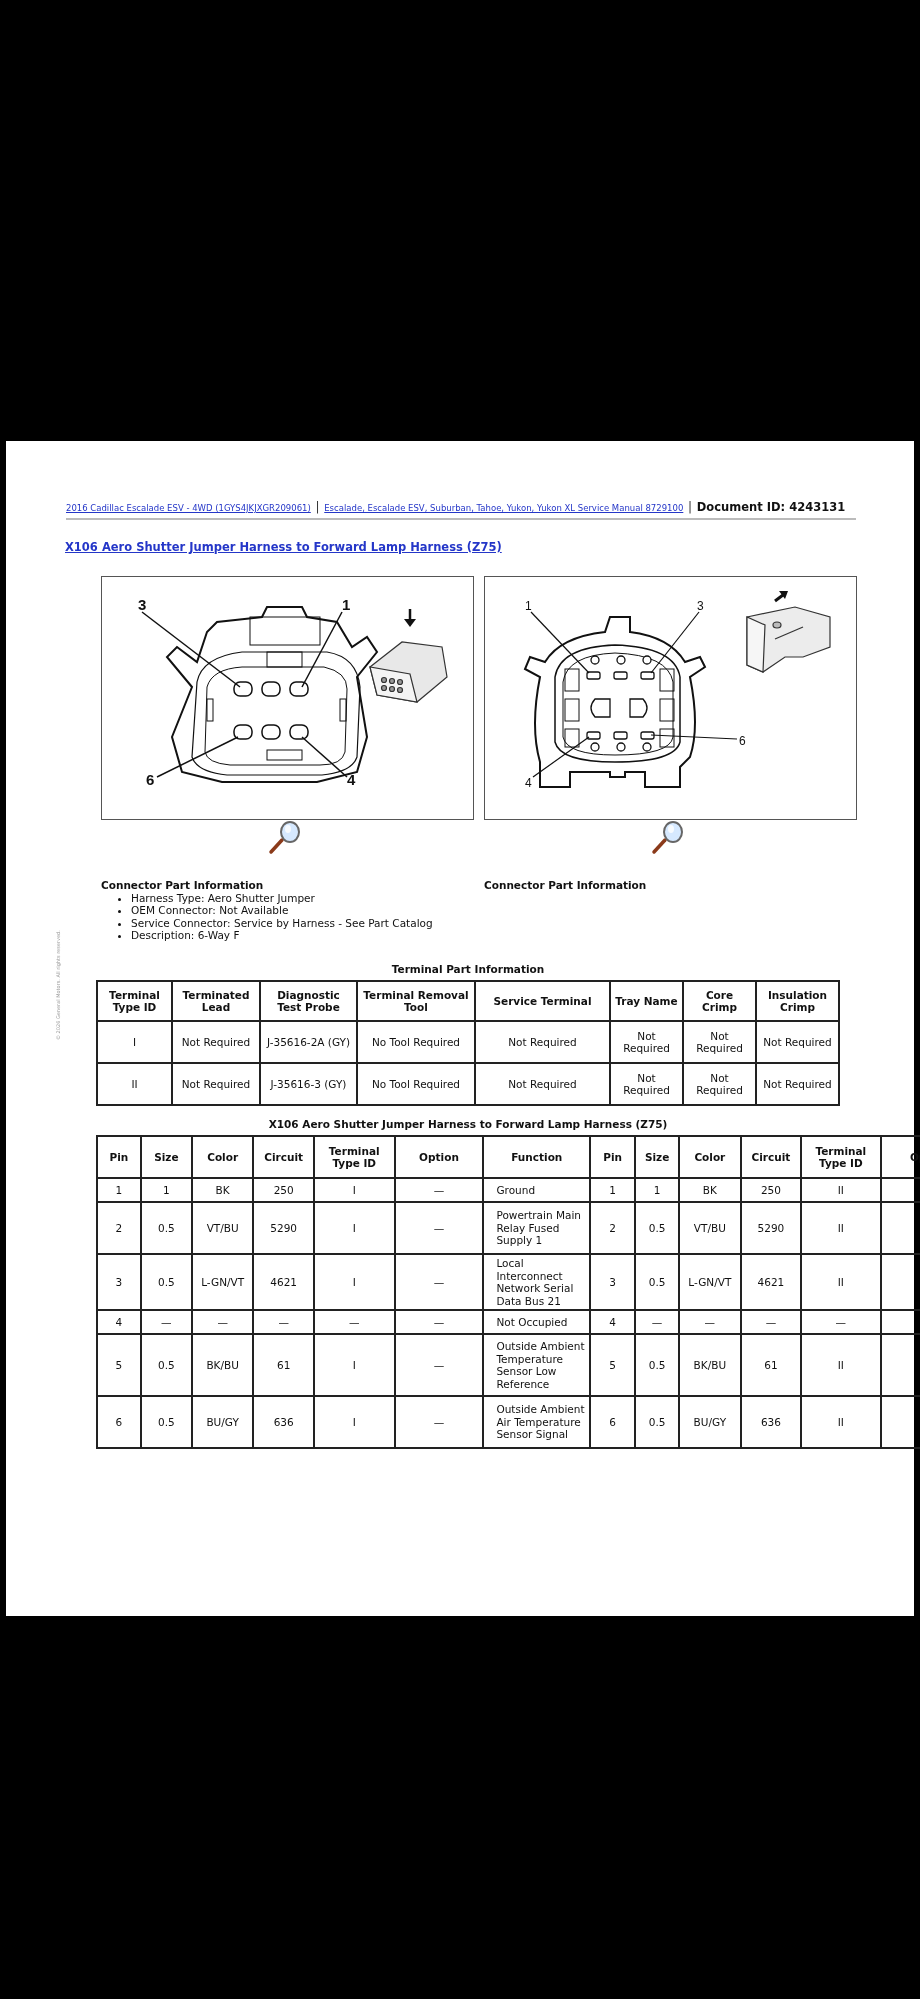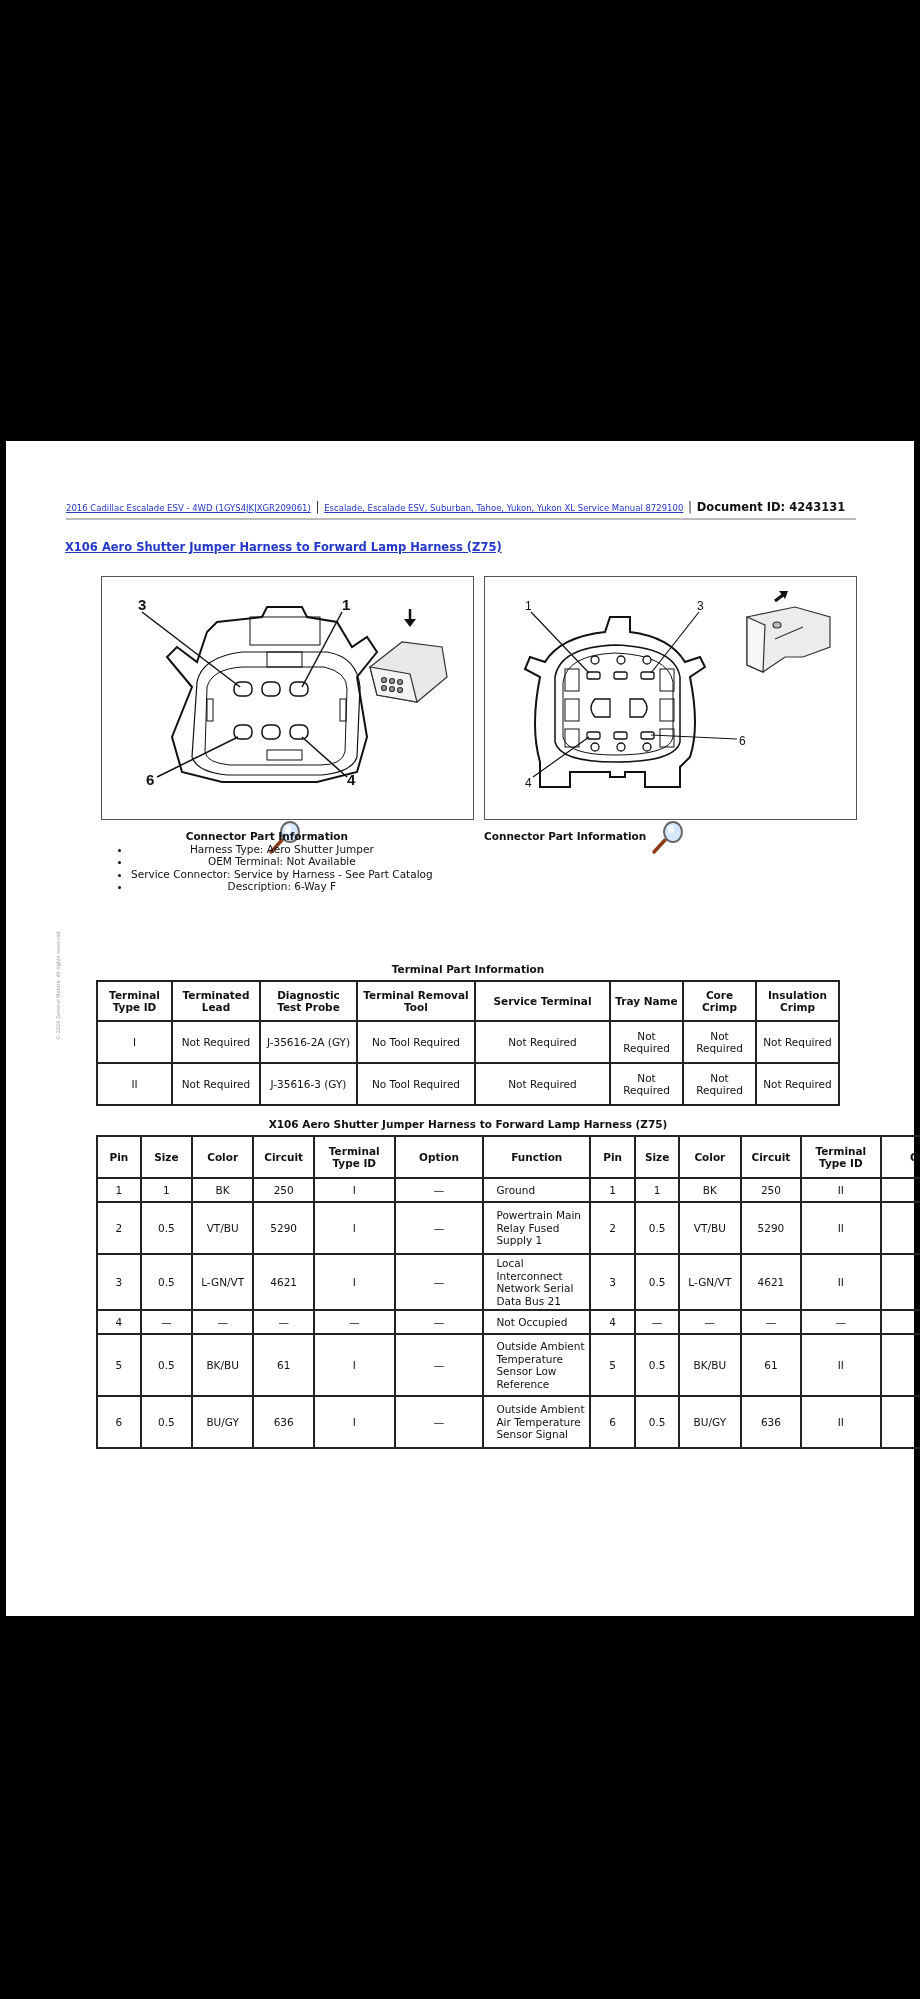--- a/index.html
+++ b/index.html
@@ -26,21 +26,21 @@
   .title {
     position: absolute; left: 65px; top: 540px; font-size: 11.5px; font-weight: bold;
     color: #2436c8; text-decoration: underline;
   }
   .fig {
     position: absolute; top: 576px; width: 371px; height: 242px;
     border: 1.5px solid #555; background: #fff;
   }
   .fig svg { width: 100%; height: 100%; }
   .mag { position: absolute; top: 820px; width: 36px; height: 36px; cursor: pointer; }
-  .cpi { position: absolute; top: 830px; font-size: 10.5px; line-height: 12.5px; text-align: center; }
+  .cpi { position: absolute; top: 879px; font-size: 10.5px; line-height: 12.5px; }
   .cpi h4 { margin: 0; font-size: 10.5px; font-weight: bold; }
   .cpi ul { margin: 0; padding-left: 30px; }
   .cpi li { margin: 0; }
   .caption {
     position: absolute; left: 96px; width: 744px; text-align: center;
     font-weight: bold; font-size: 10.5px;
   }
   table.grid {
     position: absolute; left: 96px; border-collapse: collapse; font-size: 10.5px;
   }
@@ -191,21 +191,21 @@
     <line x1="5" y1="32" x2="16" y2="20" stroke="#8b3a1a" stroke-width="3.5" stroke-linecap="round"></line>
     <ellipse cx="24" cy="12" rx="9" ry="10" fill="#d6e9ff" stroke="#666" stroke-width="2"></ellipse>
     <ellipse cx="22" cy="9" rx="3" ry="4" fill="#fff" opacity="0.8"></ellipse>
   </svg>
 </div>
 
 <div class="cpi" style="left:101px;">
   <h4>Connector Part Information</h4>
   <ul>
     <li>Harness Type: Aero Shutter Jumper</li>
-    <li>OEM Terminal: Not Available</li>
+    <li>OEM Connector: Not Available</li>
     <li>Service Connector: Service by Harness - See Part Catalog</li>
     <li>Description: 6-Way F</li>
   </ul>
 </div>
 <div class="cpi" style="left:484px;">
   <h4>Connector Part Information</h4>
 </div>
 
 <div class="caption" style="top:963px;">Terminal Part Information</div>
 <table class="grid t1">

